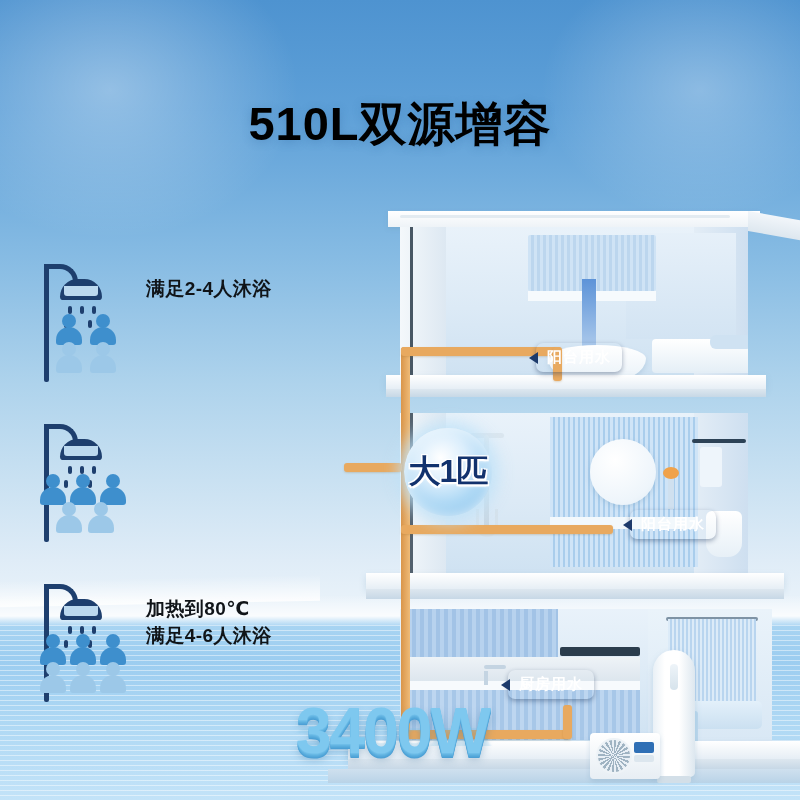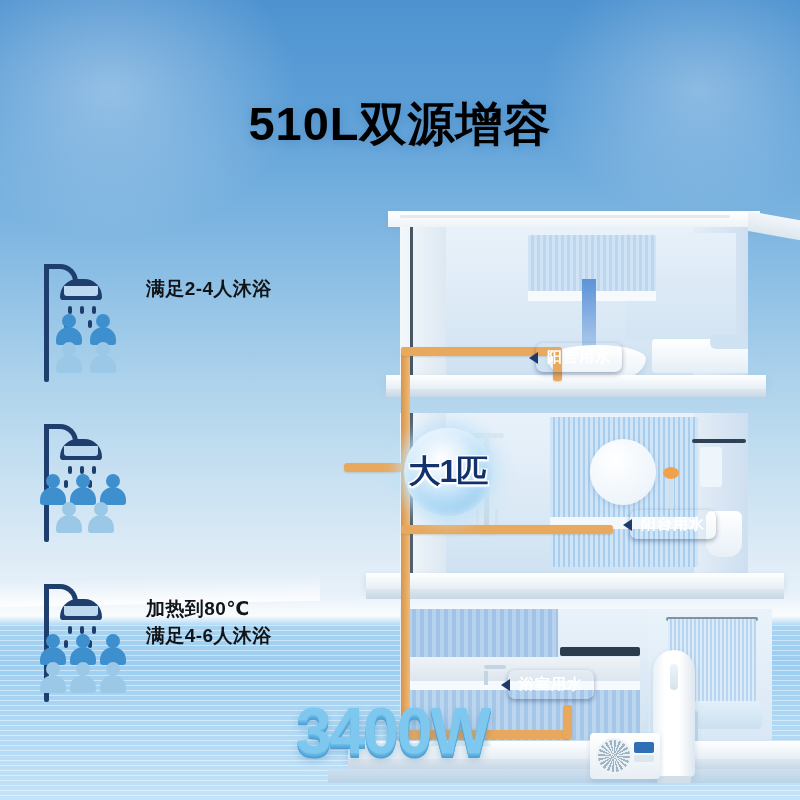--- a/index.html
+++ b/index.html
@@ -388,21 +388,21 @@
     </div>
   </div>
 
   <div class="badge" style="left:536px; top:343px;">
     <span>阳台用水</span>
   </div>
   <div class="badge" style="left:630px; top:510px;">
     <span>阳台用水</span>
   </div>
   <div class="badge" style="left:508px; top:670px;">
-    <span>浴室用水</span>
+    <span>厨房用水</span>
   </div>
 
   <div class="circle-badge">
     <span>大1匹</span>
   </div>
 
   <div class="watt-refl">3400W</div>
   <div class="watt">3400W</div>
 
   <div class="features">

